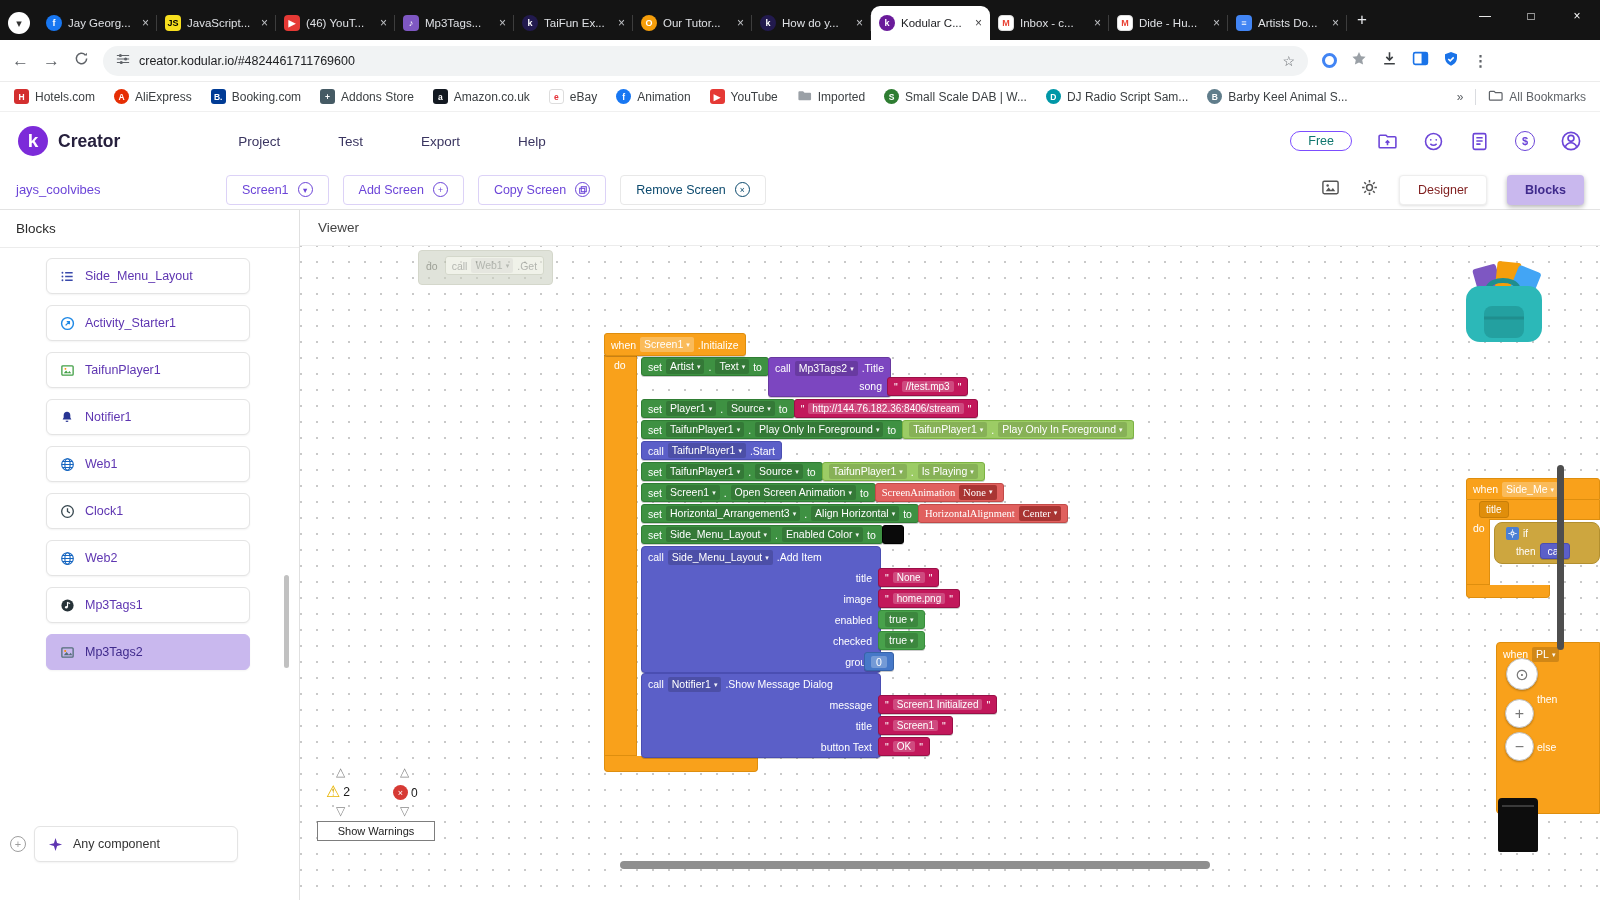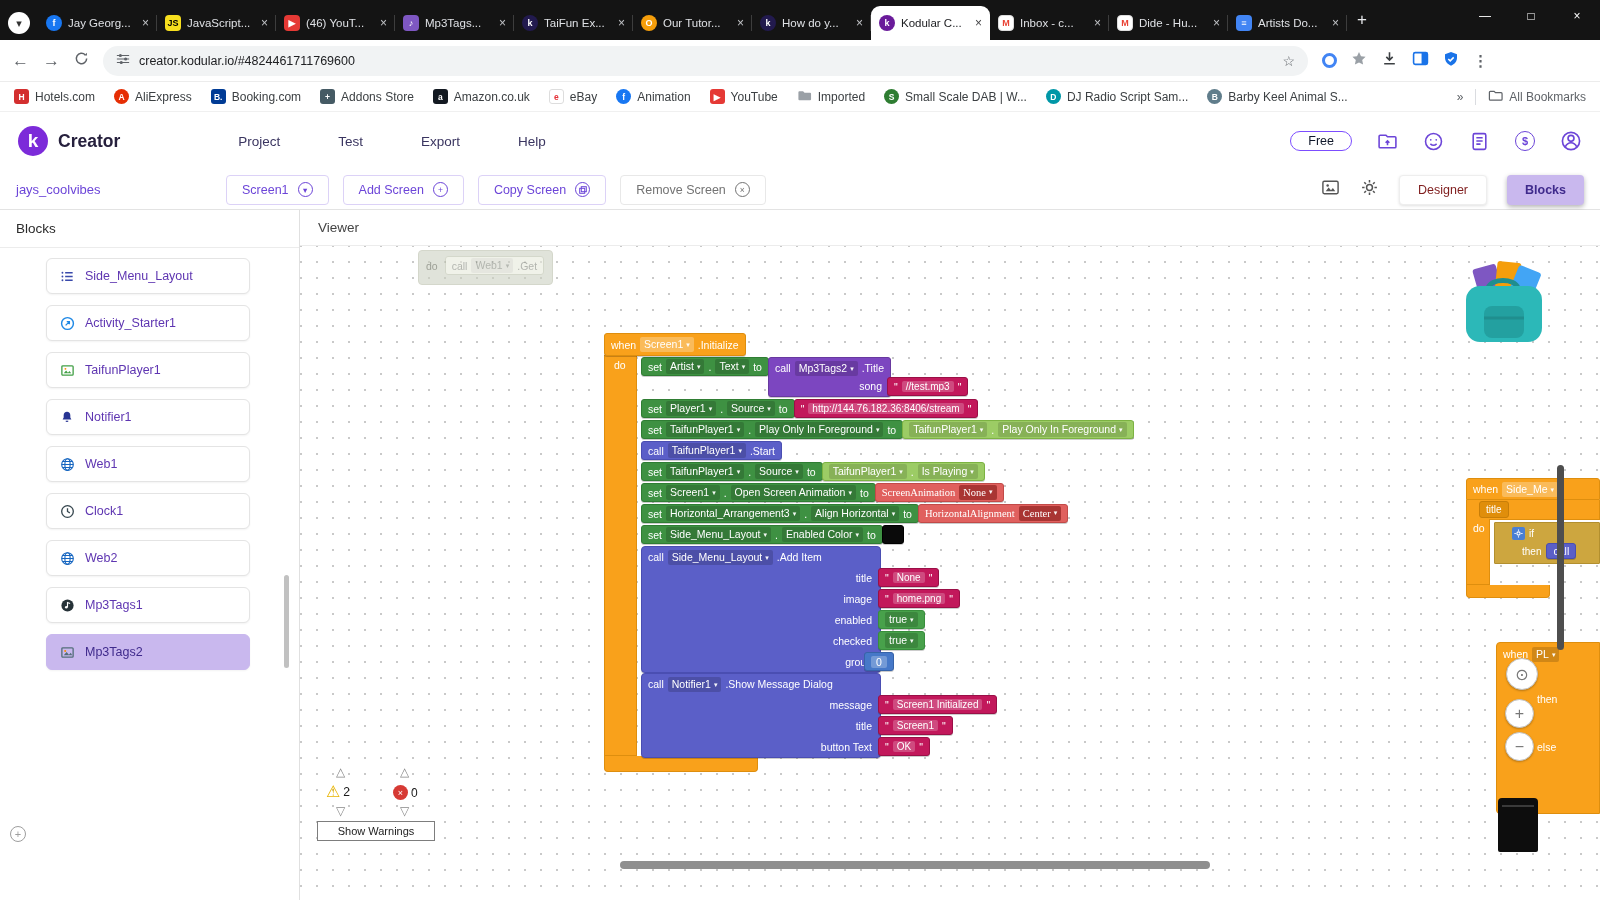--- a/index.html
+++ b/index.html
@@ -62,35 +62,35 @@
   .bk-sep { width:1px; height:16px; background:#dadce0; }
 
   
   .apphead { height:58px; background:#fff; display:flex; align-items:center; padding:0 18px; }
   .klogo { width:30px; height:30px; border-radius:50%; background:#7C2BD9; color:#fff;
            display:flex; align-items:center; justify-content:center; font-size:19px;
            font-weight:bold; }
   .brand { margin-left:10px; font-size:17.5px; font-weight:bold; color:#26203d; }
   .mainmenu { margin-left:118px; display:flex; gap:58px; font-size:13.5px; color:#3a3560; }
   .head-right { margin-left:auto; display:flex; align-items:center; gap:25px; }
-  .freepill { border:1.5px solid #7C4DFF; color:#0f172a; border-radius:15px;
+  .freepill { border:1.5px solid #7C4DFF; color:#0f766e; border-radius:15px;
               padding:2px 17px; font-size:12.5px; }
   .hico { display:flex; align-items:center; justify-content:center; }
   .coin { width:20px; height:20px; border:1.7px solid #6C45D8; border-radius:50%;
           color:#6C45D8; display:flex; align-items:center; justify-content:center;
           font-size:11px; font-weight:bold; }
 
   
   .apptool { height:40px; background:#fff; border-bottom:1px solid #e3e3e3; display:flex;
              align-items:center; padding:0 16px; }
   .projname { color:#6C45D8; font-size:13px; width:210px; }
   .tbtn { height:30px; border:1px solid #DCD2F7; border-radius:4px; background:#fff;
           color:#6C45D8; font-size:12.5px; display:flex; align-items:center; gap:9px;
           padding:0 15px; margin-right:14px; white-space:nowrap; }
-  .tbtn.disabled { color:#737373; border-color:#e8e8e8; }
+  .tbtn.disabled { color:#0c4a6e; border-color:#e8e8e8; }
   .cico { width:15px; height:15px; border:1.2px solid currentColor; border-radius:50%;
           display:flex; align-items:center; justify-content:center; font-size:8.5px; flex:none; }
   .tool-right { margin-left:auto; display:flex; align-items:center; gap:20px; }
   .viewbtn { height:30px; border-radius:4px; display:flex; align-items:center; padding:0 18px;
              font-size:12.5px; }
   .viewbtn.designer { background:#fff; border:1px solid #eee; color:#7f1d1d;
                       box-shadow:0 1px 3px rgba(0,0,0,.12); }
   .viewbtn.blocksv { background:#C9B8EE; color:#3F2A8C; font-weight:bold;
                      box-shadow:0 2px 5px rgba(0,0,0,.3); }
 
@@ -163,22 +163,22 @@
   .bc-row .plug { position:absolute; left:236px; top:1px; display:flex; }
   .ghost-wrap { position:absolute; left:118px; top:40px; background:#cdd2c2;
                 border:1px solid #b8bda9; border-radius:4px; padding:5px 8px 9px 7px;
                 display:flex; gap:7px; align-items:center; opacity:.6; z-index:2; }
   .ghost-wrap .gdo { color:#5c6152; font-size:10.5px; }
   .ghost-blk { background:#e7eadc; border:1px solid #b9bfa9; border-radius:3px; color:#80857a;
                font-size:10.5px; padding:1px 6px; display:flex; gap:4px; align-items:center; }
   .ghost-blk .fld { background:rgba(0,0,0,.08); }
   .chip { background:#E08E0B; border:1px solid #C87E08; border-radius:3px; color:#fff;
           font-size:10px; padding:0 6px; line-height:15px; }
-  .ifblk { position:absolute; background:#CDA63F; border:1px solid #B28F2F; border-radius:1px;
-           color:#fff; font-size:10px; padding:2px 17px; z-index:3; }
+  .ifblk { position:absolute; background:#CDA63F; border:1px solid #B28F2F; border-radius:8px;
+           color:#fff; font-size:10px; padding:2px 11px; z-index:3; }
   .gearico { width:13px; height:13px; background:#4A7FD4; border-radius:2px; display:inline-flex;
              align-items:center; justify-content:center; margin-right:4px; }
   .zoomctl { position:absolute; background:#fff; border:1px solid #c2c2c2; border-radius:50%;
              color:#777; display:flex; align-items:center; justify-content:center;
              box-shadow:0 1px 2px rgba(0,0,0,.25); z-index:6; }
   .trash { position:absolute; left:1198px; top:588px; width:40px; height:54px; background:#0d0d0d;
            border-radius:4px 4px 2px 2px; z-index:4; }
   .trash::before { content:""; position:absolute; top:7px; left:4px; right:4px; height:2px;
                    background:#3a3a3a; }
   .warnico { color:#E8B400; font-size:16px; line-height:16px; }
@@ -558,20 +558,28 @@
               <rect x="2" y="3" width="12" height="10" rx="1" fill="none" stroke="#546E7A" stroke-width="1.4"></rect>
               <circle cx="5.5" cy="6.3" r="1.1" fill="#FB8C00"></circle>
               <path d="M4 11l3-3.5 2.5 3 2-2.3 1.5 2.8z" fill="#546E7A"></path>
             </svg>
           </span>
         <span>Mp3Tags2</span>
       </div>
     </div>
     <div class="any-row">
       <span class="pluscircle">+</span>
+      <div class="scard any">
+        <span class="sic">
+            <svg width="15" height="15" viewBox="0 0 16 16">
+              <path d="M8 1l1.7 5.3L15 8l-5.3 1.7L8 15l-1.7-5.3L1 8l5.3-1.3z" fill="#5E35B1"></path>
+            </svg>
+          </span>
+        <span>Any component</span>
+      </div>
     </div>
     <div class="side-scroll"></div>
   </div>
 
   <div class="viewer">
     <div class="viewer-head">Viewer</div>
 
     <div class="ghost-wrap">
       <span class="gdo">do</span>
       <span class="ghost-blk">

